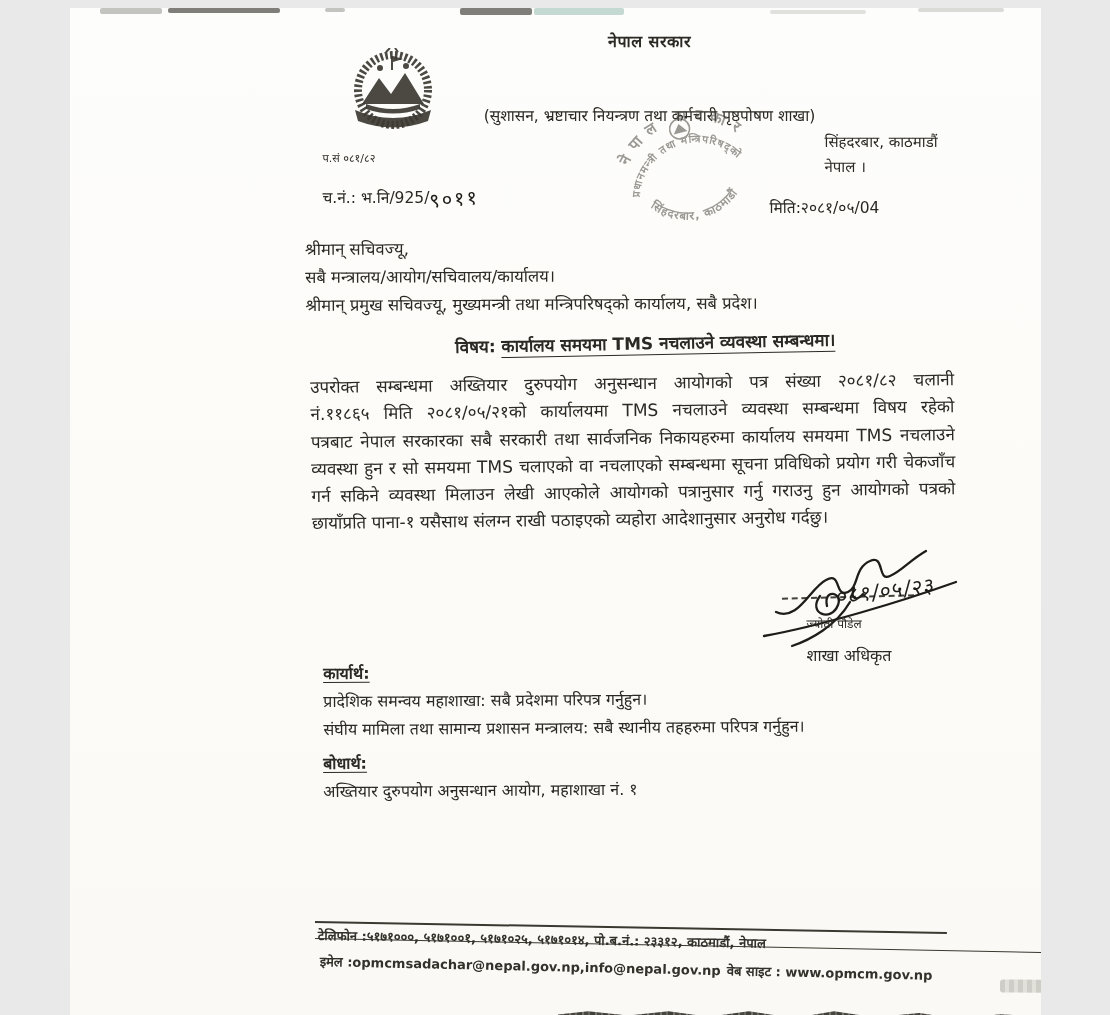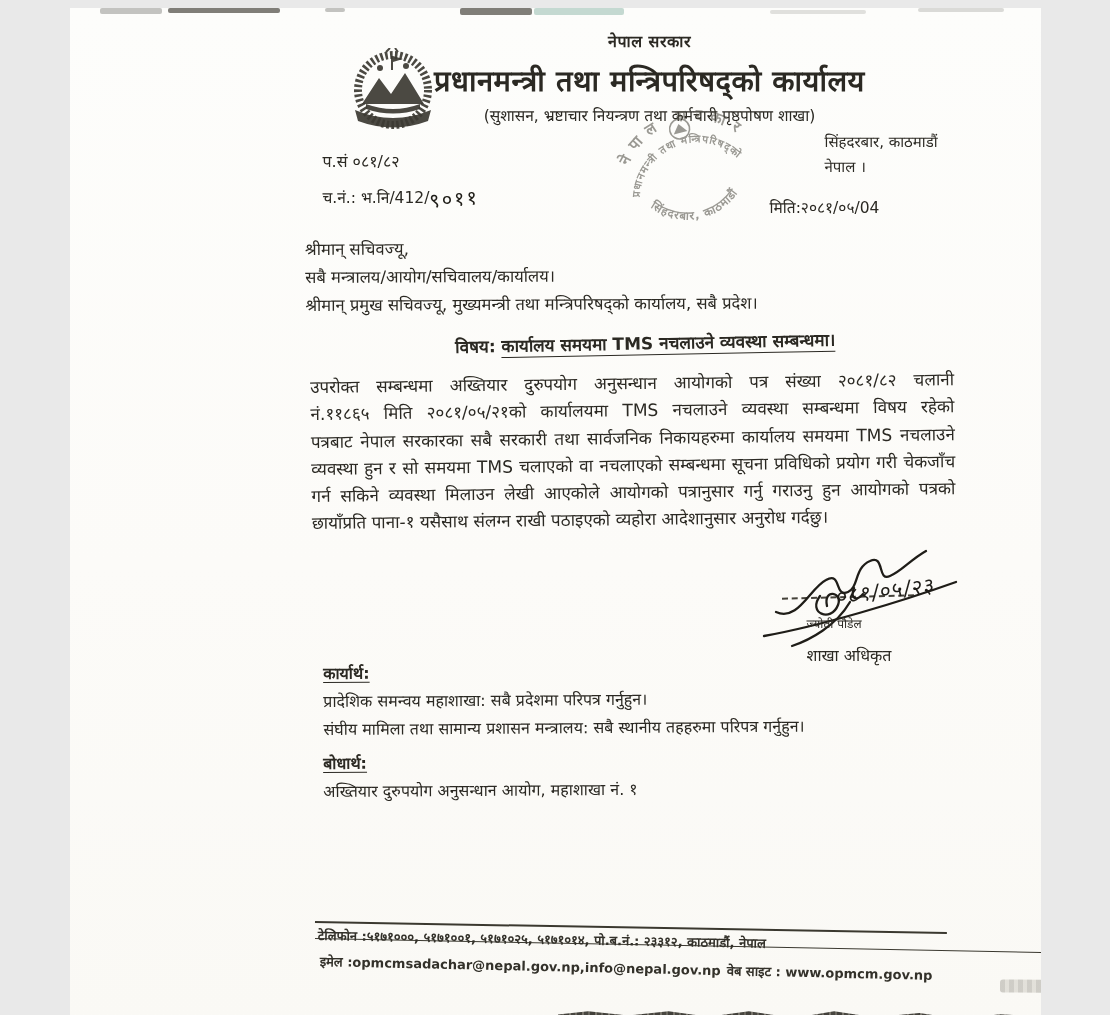--- a/index.html
+++ b/index.html
@@ -11,21 +11,21 @@
   }
   .abs{position:absolute;}
   
   .gov-line{left:250px;top:22px;width:660px;text-align:center;font-size:16px;font-weight:600;letter-spacing:.5px;}
   .office-title{left:250px;top:52px;width:660px;text-align:center;font-size:29px;font-weight:700;letter-spacing:.5px;}
   .dept-line{left:250px;top:96px;width:660px;text-align:center;font-size:15.5px;font-weight:500;}
   .addr-block{left:755px;top:122px;font-size:15px;line-height:25px;font-weight:500;}
   .emblem-wrap{left:272px;top:40px;width:102px;height:92px;}
   .stamp-wrap{left:512px;top:68px;width:210px;height:165px;opacity:.55;transform:rotate(-14deg);}
   
-  .psn{left:253px;top:142px;font-size:16px;font-weight:500;}
+  .psn{left:253px;top:142px;font-size:11px;font-weight:500;}
   .chn{left:253px;top:174px;font-size:15.5px;font-weight:500;}
   .chn .hand{display:inline-block;font-size:20px;font-weight:500;color:#1f1d18;transform:rotate(-4deg) translateY(3px);letter-spacing:2px;}
   .miti{left:700px;top:188px;font-size:15.5px;font-weight:500;}
   
   .addressee{left:235px;top:228px;font-size:16.5px;line-height:28px;transform:rotate(-.3deg);transform-origin:left top;}
   
   .subject{left:385px;top:327px;font-size:17px;font-weight:700;transform:rotate(-1.1deg);transform-origin:left top;}
   .subject .u{border-bottom:1.6px solid #2b2923;padding-bottom:1px;}
   
   .body-par{left:240px;top:366px;width:644px;font-size:17px;line-height:27.3px;transform:rotate(-.7deg);transform-origin:left top;}
@@ -86,21 +86,20 @@
         <path d="M13 62 Q51 78 89 62 L86 73 Q51 86 16 73 Z"></path>
         <circle cx="38" cy="20" r="3"></circle>
         <circle cx="64" cy="18" r="3"></circle>
         <rect x="49" y="8" width="2" height="14"></rect>
         <path d="M51 8 l10 3 -10 3 Z"></path>
       </g>
     </svg>
   </div>
 
   <div class="abs gov-line">नेपाल सरकार</div>
-  <div class="abs office-title">प्रधानमन्त्री तथा मन्त्रिपरिषद्को कार्यालय</div>
   <div class="abs dept-line">(सुशासन, भ्रष्टाचार नियन्त्रण तथा कर्मचारी पृष्ठपोषण शाखा)</div>
   <div class="abs addr-block">
     <div>सिंहदरबार, काठमाडौं</div>
     <div>नेपाल ।</div>
   </div>
 
   <div class="abs stamp-wrap">
     <svg width="210" height="165" viewBox="0 0 210 165">
       <defs>
         <path id="arcTop" d="M 35 100 A 72 72 0 0 1 175 100"></path>
@@ -111,21 +110,21 @@
         <text letter-spacing="8"><textPath href="#arcTop" startOffset="14%">नेपाल सरकार</textPath></text>
         <text font-size="10.5" letter-spacing="1"><textPath href="#arcMid" startOffset="4%">प्रधानमन्त्री तथा मन्त्रिपरिषद्को</textPath></text>
         <text font-size="11.5" letter-spacing="1"><textPath href="#arcBot" startOffset="8%">सिंहदरबार, काठमाडौं</textPath></text>
         <circle cx="105" cy="52" r="10" fill="none" stroke="#4a483f" stroke-width="1.6"></circle>
         <path d="M98 56 l7 -9 7 9 Z"></path>
       </g>
     </svg>
   </div>
 
   <div class="abs psn">प.सं ०८१/८२</div>
-  <div class="abs chn"><span>च.नं.: भ.नि/412/</span><span class="hand">९०११</span></div>
+  <div class="abs chn"><span>च.नं.: भ.नि/925/</span><span class="hand">९०११</span></div>
   <div class="abs miti">मिति:२०८१/०५/04</div>
 
   <div class="abs addressee">
     <div>श्रीमान् सचिवज्यू,</div>
     <div>सबै मन्त्रालय/आयोग/सचिवालय/कार्यालय।</div>
     <div>श्रीमान् प्रमुख सचिवज्यू, मुख्यमन्त्री तथा मन्त्रिपरिषद्को कार्यालय, सबै प्रदेश।</div>
   </div>
 
   <div class="abs subject">
     <span>विषय:</span>

